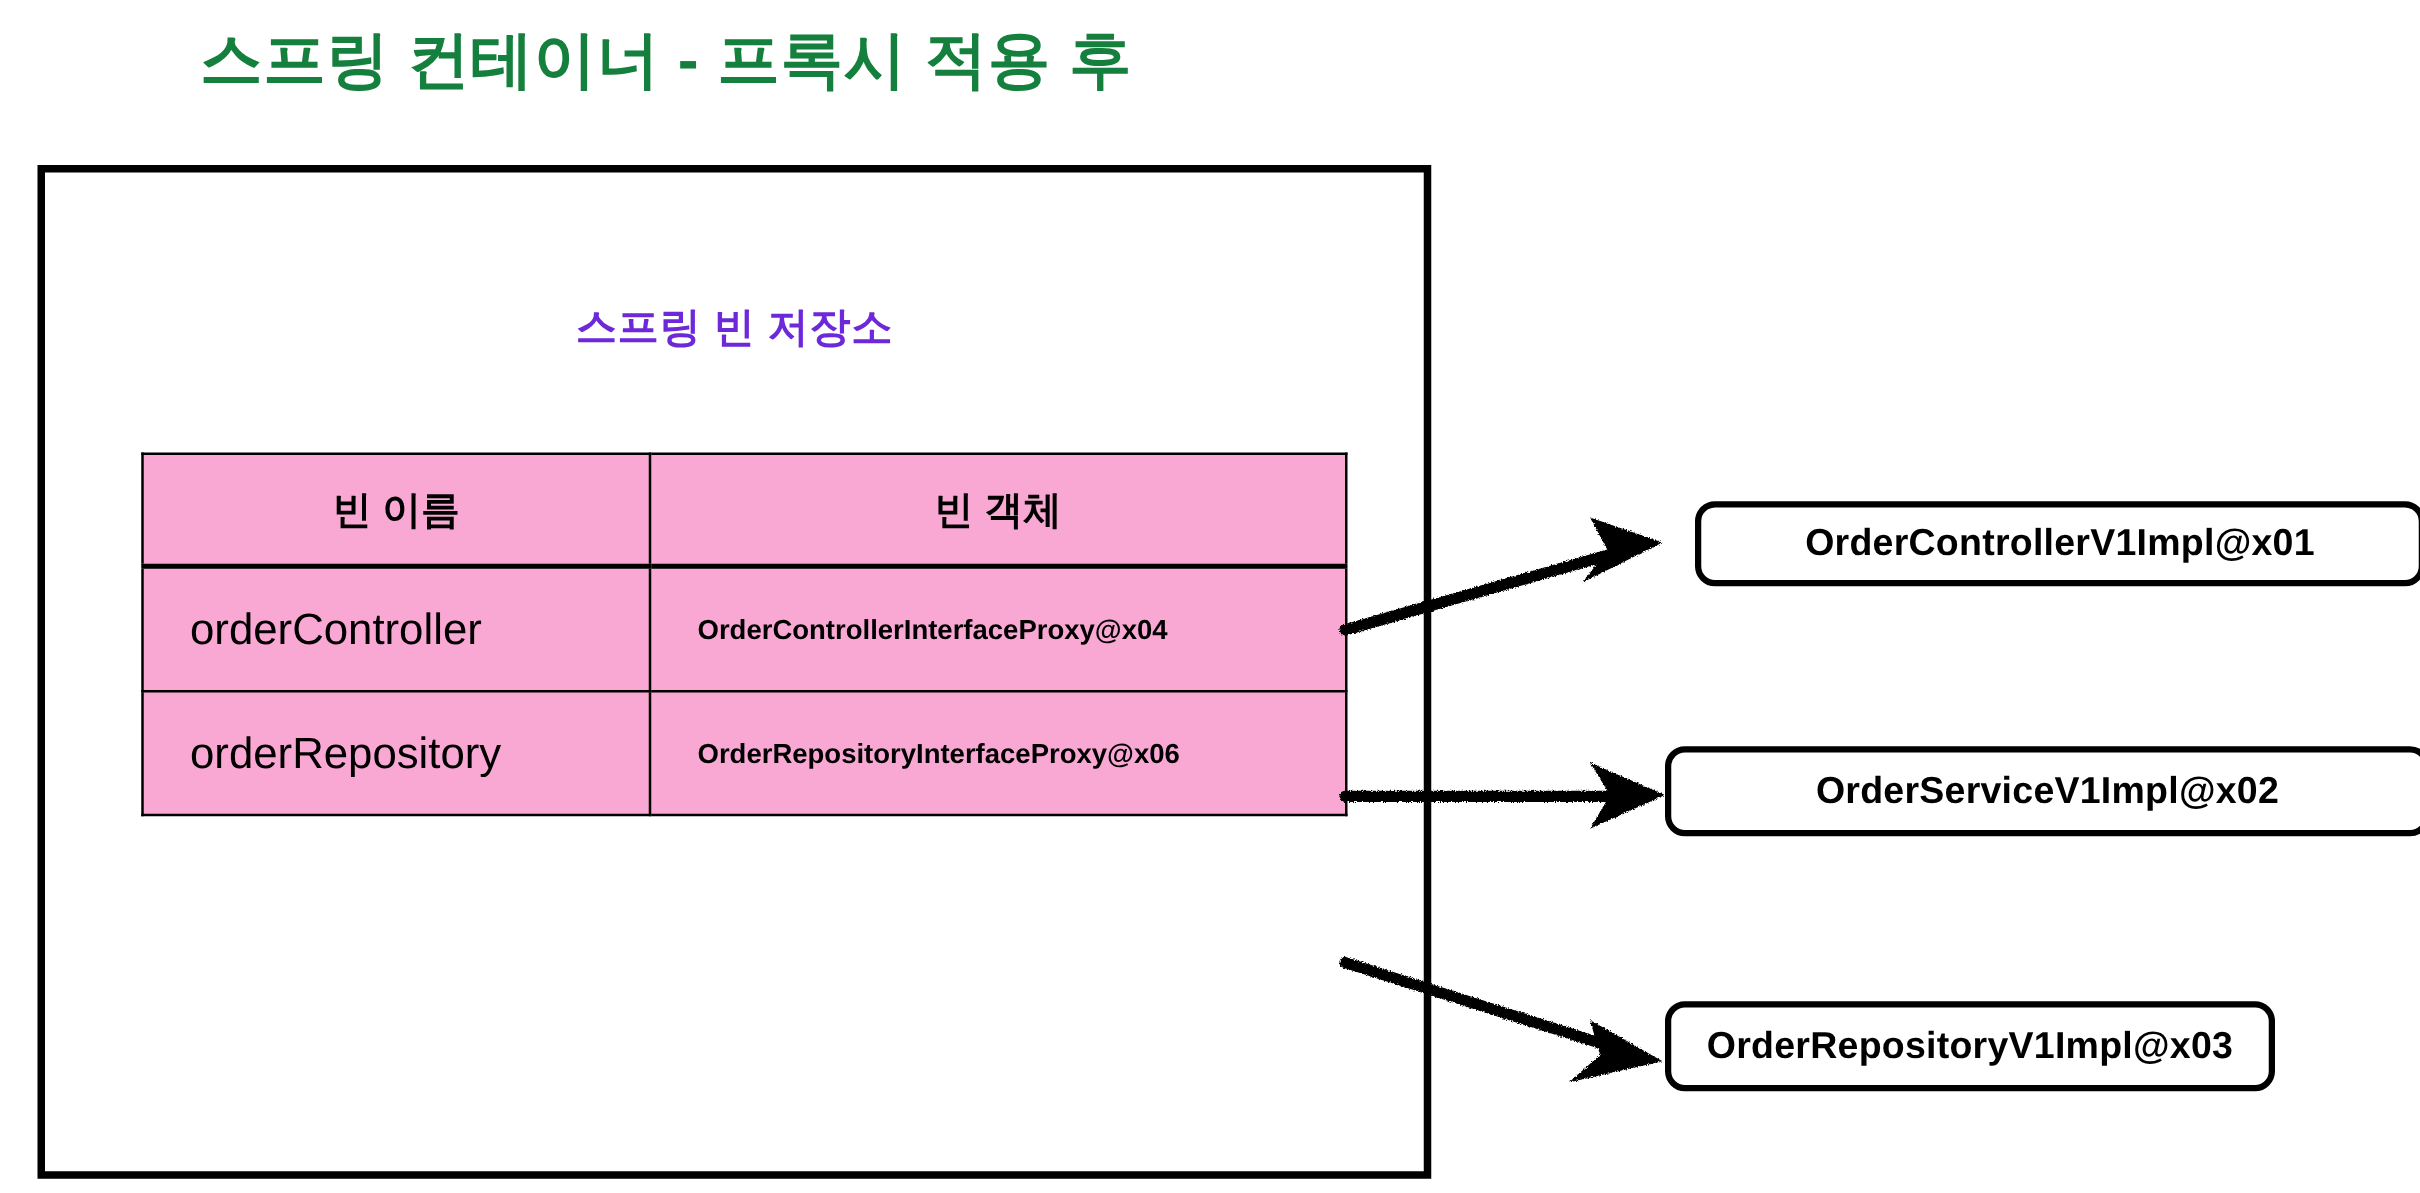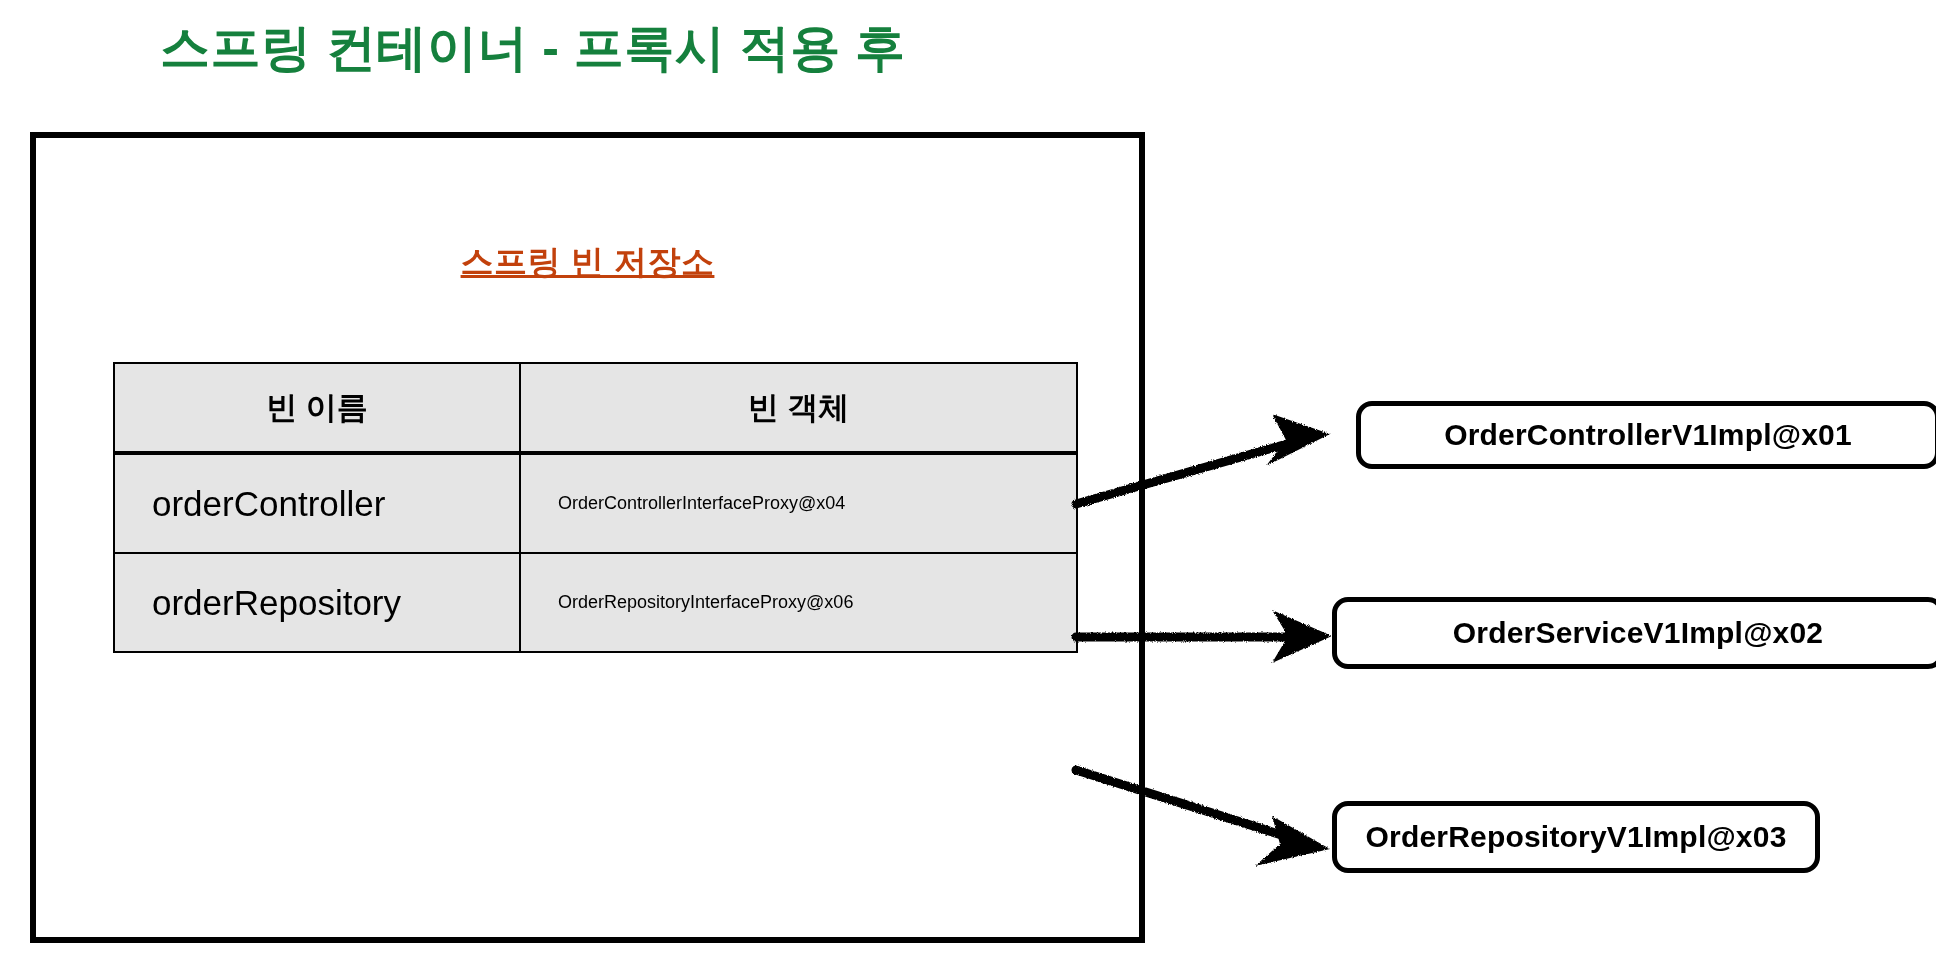--- a/index.html
+++ b/index.html
@@ -45,63 +45,62 @@
 
   #bean-store-heading {
     position: absolute;
     left: 0;
     right: 0;
     top: 102px;
     text-align: center;
     font-size: 33px;
     font-weight: 700;
     letter-spacing: 0.5px;
-    color: #c2410c;
-    text-decoration: underline;
+    color: #6d28d9;
   }
 
   
   #bean-table {
     position: absolute;
     left: 77px;
     top: 224px;
     width: 963px;
     border-collapse: collapse;
     table-layout: fixed;
     background: #ffffff;
   }
   #bean-table col.col-name  { width: 406px; }
   #bean-table col.col-obj   { width: 557px; }
 
   #bean-table th,
   #bean-table td {
     border: 2px solid #000000;
     vertical-align: middle;
     padding: 0;
-    background: #e5e5e5;
+    background: #f9a8d4;
   }
 
   #bean-table thead th {
     height: 87px;
     font-size: 31px;
     font-weight: 700;
     border-bottom-width: 4px;
   }
 
   #bean-table tbody td {
     height: 97px;
     padding-left: 37px;
   }
   .cell-bean-name {
     font-size: 35px;
     font-weight: 400;
   }
   .cell-bean-object {
-    font-size: 18px;
-    font-weight: 400;
+    font-size: 22px;
+    font-weight: 700;
     white-space: nowrap;
   }
 
   
   .impl-box {
     position: absolute;
     border: 5px solid #000000;
     border-radius: 16px;
     background: #ffffff;
     box-sizing: border-box;

